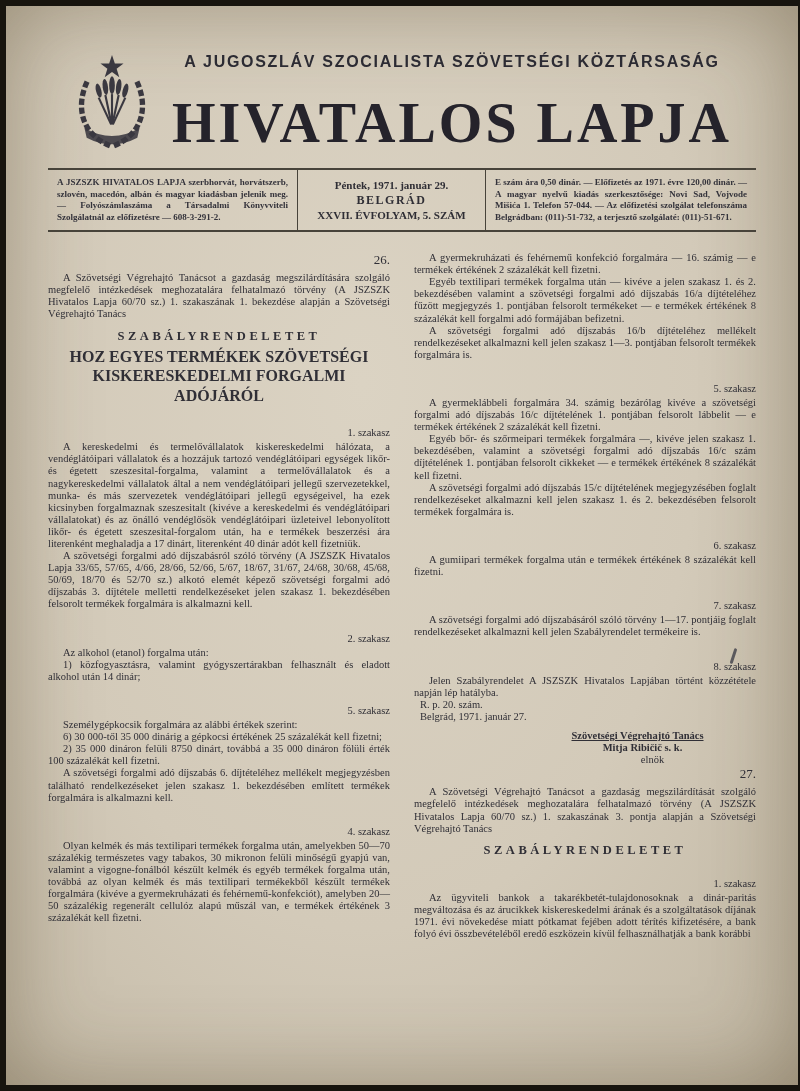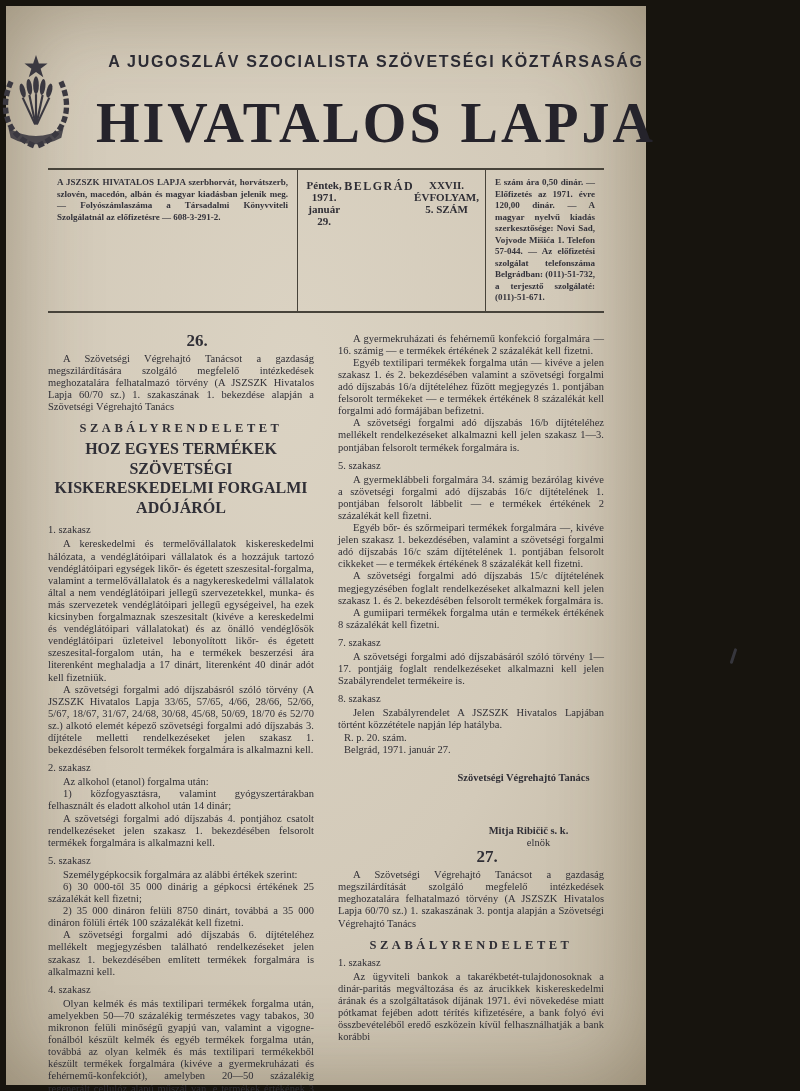--- a/index.html
+++ b/index.html
@@ -4,21 +4,21 @@
 <style>
   * { box-sizing: border-box; margin: 0; padding: 0; }
   html, body { overflow: hidden; }
   body {
     width: 800px; height: 1091px;
     background: #17140e;
     font-family: "Liberation Serif", serif;
   }
   .page {
     position: relative;
-    width: 640px; height: 1079px;
+    width: 792px; height: 1079px;
     margin: 6px;
     background: radial-gradient(ellipse at 45% 35%, #dbd3c3 0%, #d3cab9 55%, #c0b6a2 100%);
     box-shadow: inset 0 0 90px rgba(70,55,25,.38);
     color: #2f2e35;
   }
 
   
   .masthead {
     display: flex; align-items: center; justify-content: center;
     gap: 20px; padding-top: 46px;
@@ -42,47 +42,47 @@
     display: flex; margin: 14px 42px 0;
     border-top: 2px solid #47433a; border-bottom: 2px solid #47433a;
   }
   .info-cell {
     font-size: 9px; font-weight: bold; line-height: 1.28;
     text-align: justify; color: #34333b; padding: 7px 9px;
   }
   .info-left  { width: 250px; border-right: 1px solid #47433a; }
   .info-center {
     width: 188px; border-right: 1px solid #47433a;
-    display: flex; flex-direction: row; justify-content: space-between;
+    display: flex; flex-direction: column; justify-content: space-between;
     text-align: center; padding: 9px 6px;
   }
   .info-center .date { font-size: 11px; font-weight: bold; }
   .info-center .city { font-size: 12px; font-weight: bold; letter-spacing: 1.5px; }
   .info-center .vol  { font-size: 11px; font-weight: bold; }
   .info-right { flex: 1; }
 
   
   .columns { display: flex; gap: 24px; padding: 20px 42px 0; }
   .col { flex: 1; font-size: 10.5px; line-height: 12.1px; text-align: justify; color: #302f36; }
 
   .para  { text-indent: 15px; }
   .plain { text-indent: 6px; text-align: left; }
-  .num   { font-weight: bold; font-size: 17px; text-indent: 32px; text-align: center; margin: 2px 0 6px; }
+  .num   { font-weight: normal; font-size: 13px; text-indent: 32px; text-align: right; margin: 2px 0 6px; }
   .h1 {
     text-align: center; font-weight: bold; font-size: 12.5px;
     letter-spacing: 3.5px; margin: 9px 0 5px; text-indent: 0;
   }
   .h2 {
     text-align: center; font-weight: bold; font-size: 16px;
     margin: 0 0 7px; text-indent: 0; line-height: 1.22;
   }
-  .szak { text-align: left; text-indent: 0; margin: 6px 0 2px; }
+  .szak { text-align: right; text-indent: 0; margin: 22px 0 2px; }
 
-  .sign-org   { font-weight: bold; text-align: center; padding-left: 105px; margin-top: 16px; }
-  .sign-name  { font-weight: bold; text-align: center; padding-left: 115px; margin-top: 41px; }
+  .sign-org   { font-weight: bold; text-align: center; padding-left: 105px; margin-top: 7px; text-decoration: underline; }
+  .sign-name  { font-weight: bold; text-align: center; padding-left: 115px; }
   .sign-title { text-align: center; padding-left: 135px; }
 
   .pen-mark {
     position: absolute; left: 726px; top: 642px;
     width: 2.5px; height: 16px; background: #3f3f49;
     transform: rotate(18deg); border-radius: 2px; opacity: .8;
   }
 </style>
 </head>
 <body>
@@ -134,38 +134,38 @@
       <p class="num">26.</p>
       <p class="para">A Szövetségi Végrehajtó Tanácsot a gazdaság megszilárdítására szolgáló megfelelő intézkedések meghozatalára felhatalmazó törvény (A JSZSZK Hivatalos Lapja 60/70 sz.) 1. szakaszának 1. bekezdése alapján a Szövetségi Végrehajtó Tanács</p>
       <p class="h1">SZABÁLYRENDELETET</p>
       <p class="h2">HOZ EGYES TERMÉKEK SZÖVETSÉGI KISKERESKEDELMI FORGALMI ADÓJÁRÓL</p>
       <p class="szak">1. szakasz</p>
       <p class="para">A kereskedelmi és termelővállalatok kiskereskedelmi hálózata, a vendéglátóipari vállalatok és a hozzájuk tartozó vendéglátóipari egységek likőr- és égetett szeszesital-forgalma, valamint a termelővállalatok és a nagykereskedelmi vállalatok által a nem vendéglátóipari jellegű szervezetekkel, munka- és más szervezetek vendéglátóipari jellegű egységeivel, ha ezek kicsinyben forgalmaznak szeszesitalt (kivéve a kereskedelmi és vendéglátóipari vállalatokat) és az önálló vendéglősök vendéglátóipari üzleteivel lebonyolított likőr- és égetett szeszesital-forgalom után, ha e termékek beszerzési ára literenként meghaladja a 17 dinárt, literenként 40 dinár adót kell fizetniük.</p>
       <p class="para">A szövetségi forgalmi adó díjszabásról szóló törvény (A JSZSZK Hivatalos Lapja 33/65, 57/65, 4/66, 28/66, 52/66, 5/67, 18/67, 31/67, 24/68, 30/68, 45/68, 50/69, 18/70 és 52/70 sz.) alkotó elemét képező szövetségi forgalmi adó díjszabás 3. díjtétele melletti rendelkezéseket jelen szakasz 1. bekezdésében felsorolt termékek forgalmára is alkalmazni kell.</p>
       <p class="szak">2. szakasz</p>
       <p class="para">Az alkohol (etanol) forgalma után:</p>
       <p class="para">1) közfogyasztásra, valamint gyógyszertárakban felhasznált és eladott alkohol után 14 dinár;</p>
-      <p class="para">A szövetségi forgalmi adó díjszabás 4. pontjához csatolt rendelkezéseket jelen szakasz 1. bekezdésében felsorolt termékek forgalmára is alkalmazni kell.</p>
       <p class="szak">5. szakasz</p>
       <p class="para">Személygépkocsik forgalmára az alábbi értékek szerint:</p>
       <p class="para">6) 30 000-től 35 000 dinárig a gépkocsi értékének 25 százalékát kell fizetni;</p>
       <p class="para">2) 35 000 dináron felüli 8750 dinárt, továbbá a 35 000 dináron fölüli érték 100 százalékát kell fizetni.</p>
       <p class="para">A szövetségi forgalmi adó díjszabás 6. díjtételéhez mellékelt megjegyzésben található rendelkezéseket jelen szakasz 1. bekezdésében említett termékek forgalmára is alkalmazni kell.</p>
       <p class="szak">4. szakasz</p>
       <p class="para">Olyan kelmék és más textilipari termékek forgalma után, amelyekben 50—70 százalékig természetes vagy tabakos, 30 mikronon felüli minőségű gyapjú van, valamint a vigogne-fonálból készült kelmék és egyéb termékek forgalma után, továbbá az olyan kelmék és más textilipari termékekből készült termékek forgalmára (kivéve a gyermekruházati és fehérnemű-konfekciót), amelyben 20—50 százalékig regenerált cellulóz alapú műszál van, e termékek értékének 3 százalékát kell fizetni.</p>
     </div>
 
     <div class="col">
       <p class="para">A gyermekruházati és fehérnemű konfekció forgalmára — 16. számig — e termékek értékének 2 százalékát kell fizetni.</p>
       <p class="para">Egyéb textilipari termékek forgalma után — kivéve a jelen szakasz 1. és 2. bekezdésében valamint a szövetségi forgalmi adó díjszabás 16/a díjtételéhez fűzött megjegyzés 1. pontjában felsorolt termékeket — e termékek értékének 8 százalékát kell forgalmi adó formájában befizetni.</p>
       <p class="para">A szövetségi forgalmi adó díjszabás 16/b díjtételéhez mellékelt rendelkezéseket alkalmazni kell jelen szakasz 1—3. pontjában felsorolt termékek forgalmára is.</p>
       <p class="szak">5. szakasz</p>
       <p class="para">A gyermeklábbeli forgalmára 34. számig bezárólag kivéve a szövetségi forgalmi adó díjszabás 16/c díjtételének 1. pontjában felsorolt lábbelit — e termékek értékének 2 százalékát kell fizetni.</p>
       <p class="para">Egyéb bőr- és szőrmeipari termékek forgalmára —, kivéve jelen szakasz 1. bekezdésében, valamint a szövetségi forgalmi adó díjszabás 16/c szám díjtételének 1. pontjában felsorolt cikkeket — e termékek értékének 8 százalékát kell fizetni.</p>
       <p class="para">A szövetségi forgalmi adó díjszabás 15/c díjtételének megjegyzésében foglalt rendelkezéseket alkalmazni kell jelen szakasz 1. és 2. bekezdésében felsorolt termékek forgalmára is.</p>
+      <p class="szak">6. szakasz</p>
       <p class="para">A gumiipari termékek forgalma után e termékek értékének 8 százalékát kell fizetni.</p>
       <p class="szak">7. szakasz</p>
       <p class="para">A szövetségi forgalmi adó díjszabásáról szóló törvény 1—17. pontjáig foglalt rendelkezéseket alkalmazni kell jelen Szabályrendelet termékeire is.</p>
       <p class="szak">8. szakasz</p>
       <p class="para">Jelen Szabályrendelet A JSZSZK Hivatalos Lapjában történt közzététele napján lép hatályba.</p>
       <p class="plain">R. p. 20. szám.</p>
       <p class="plain">Belgrád, 1971. január 27.</p>
       <p class="sign-org">Szövetségi Végrehajtó Tanács</p>
       <p class="sign-name">Mitja Ribičič s. k.</p>
       <p class="sign-title">elnök</p>

